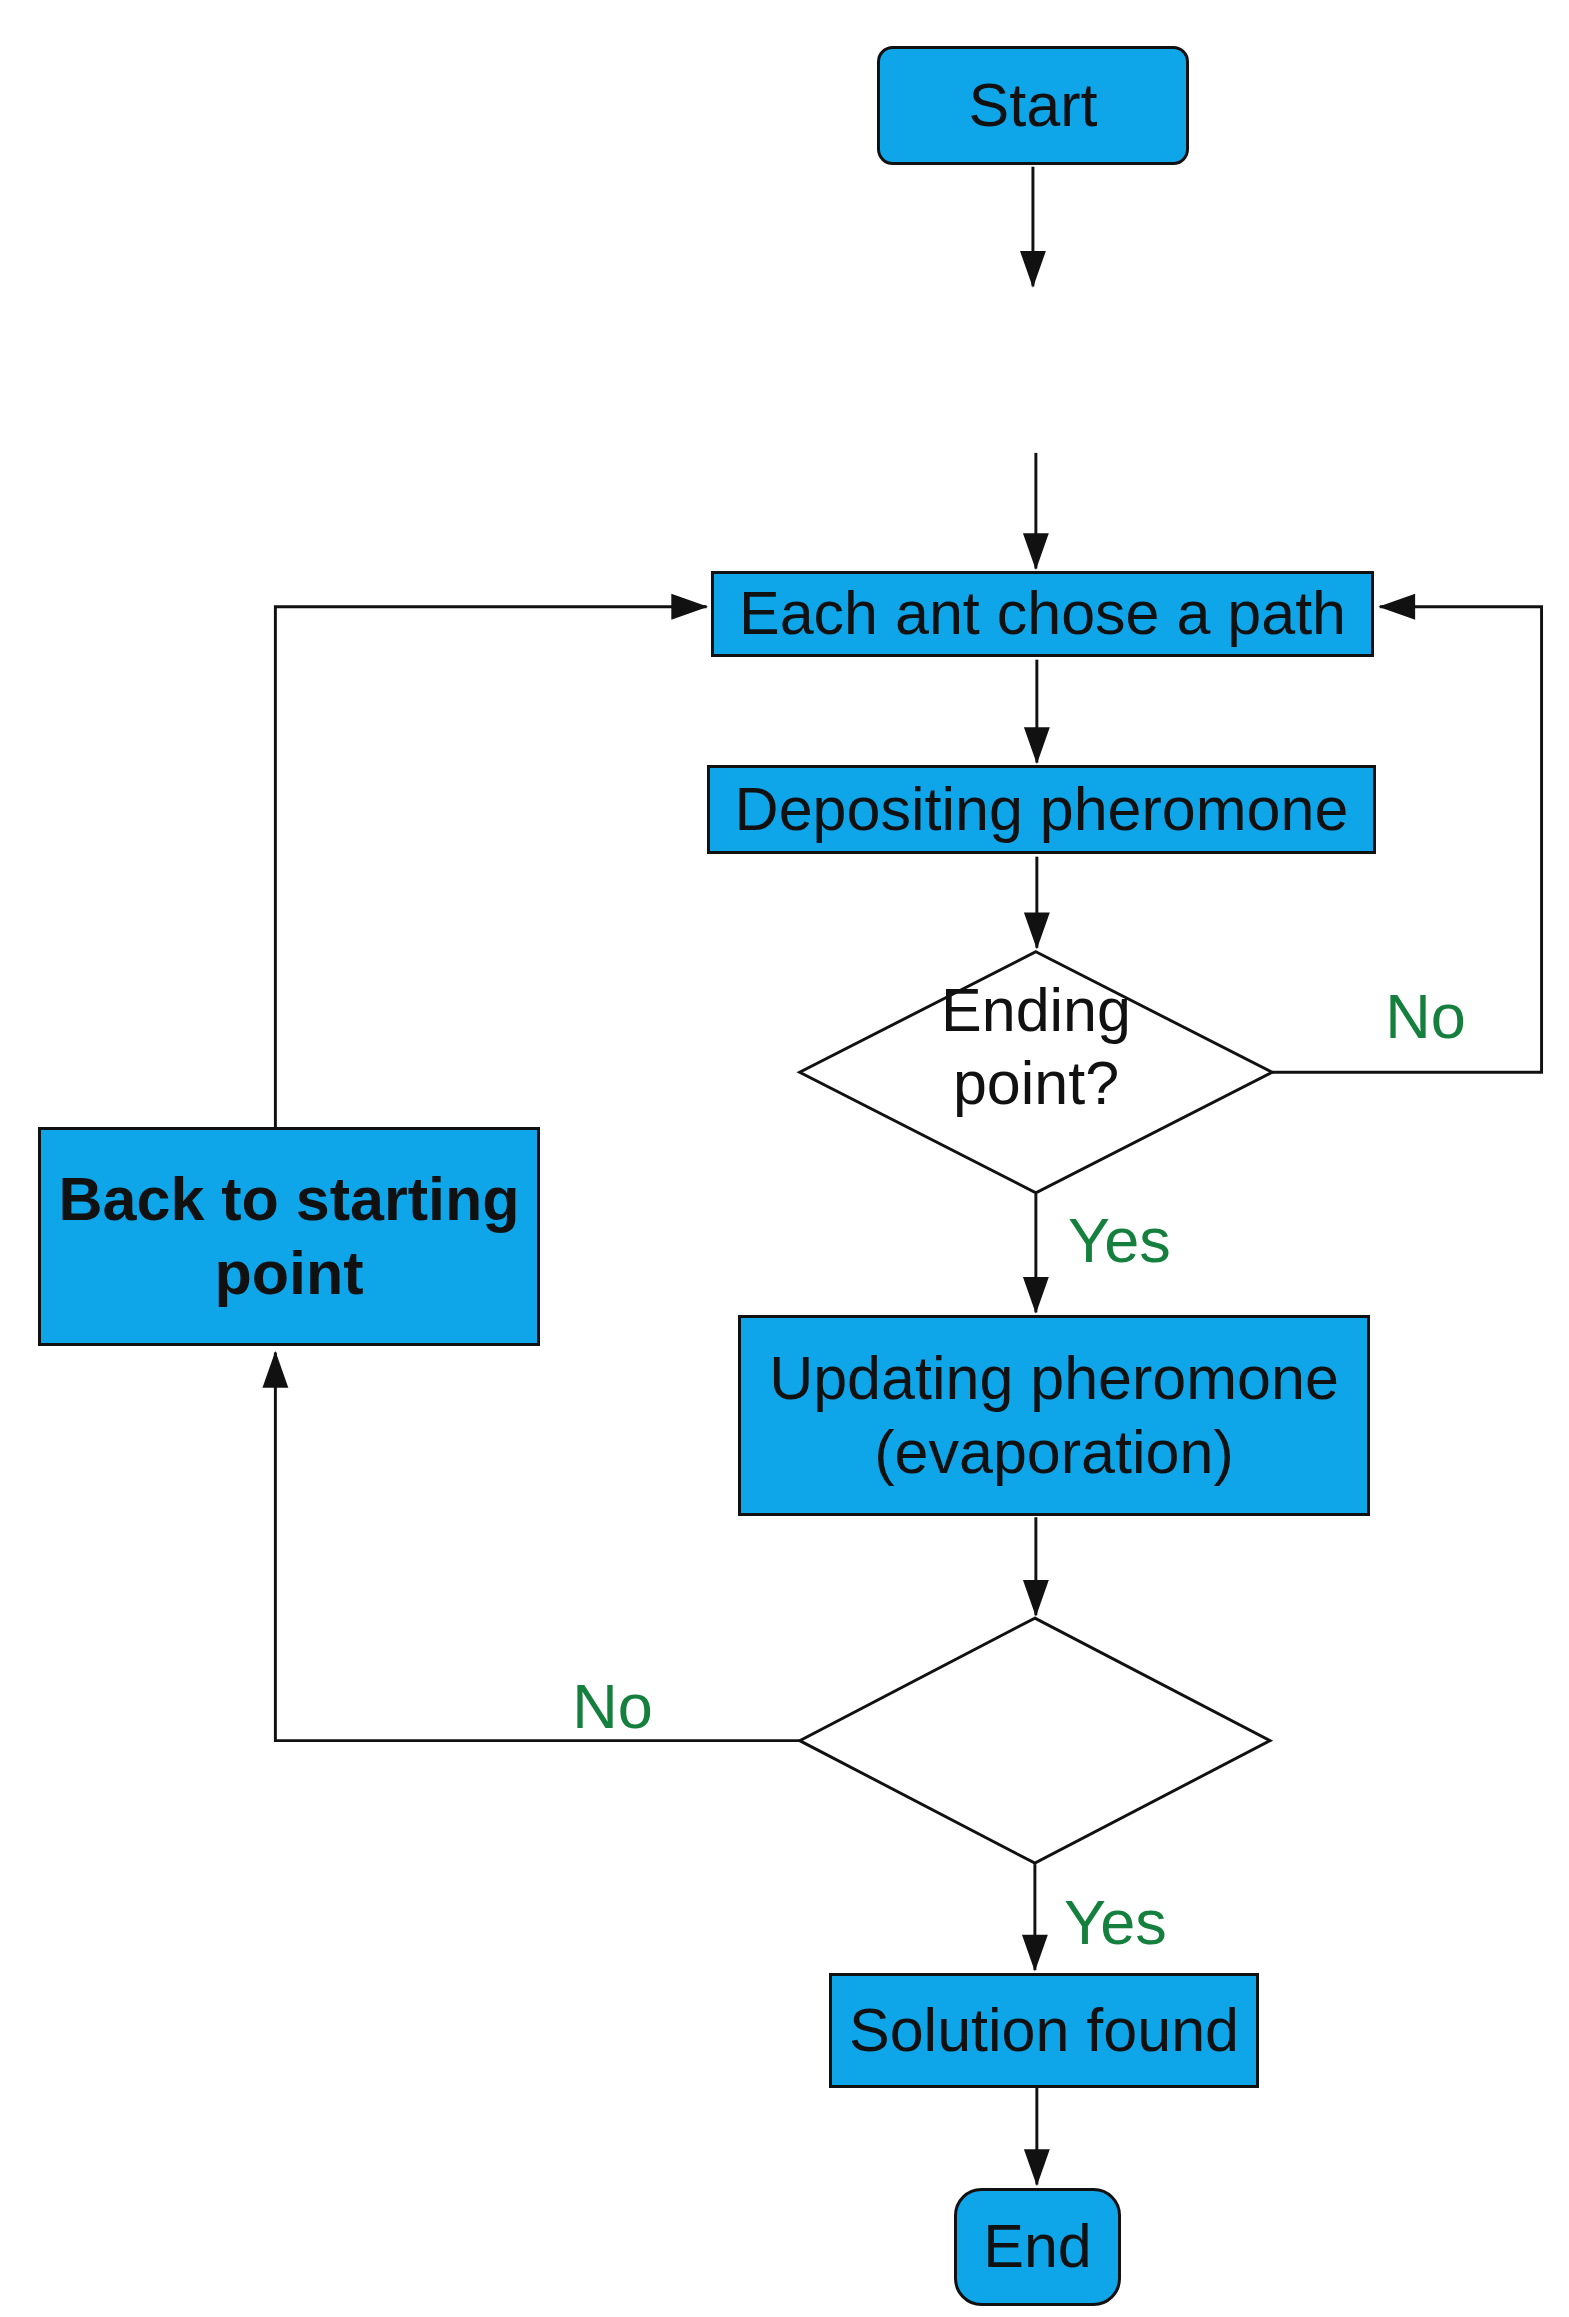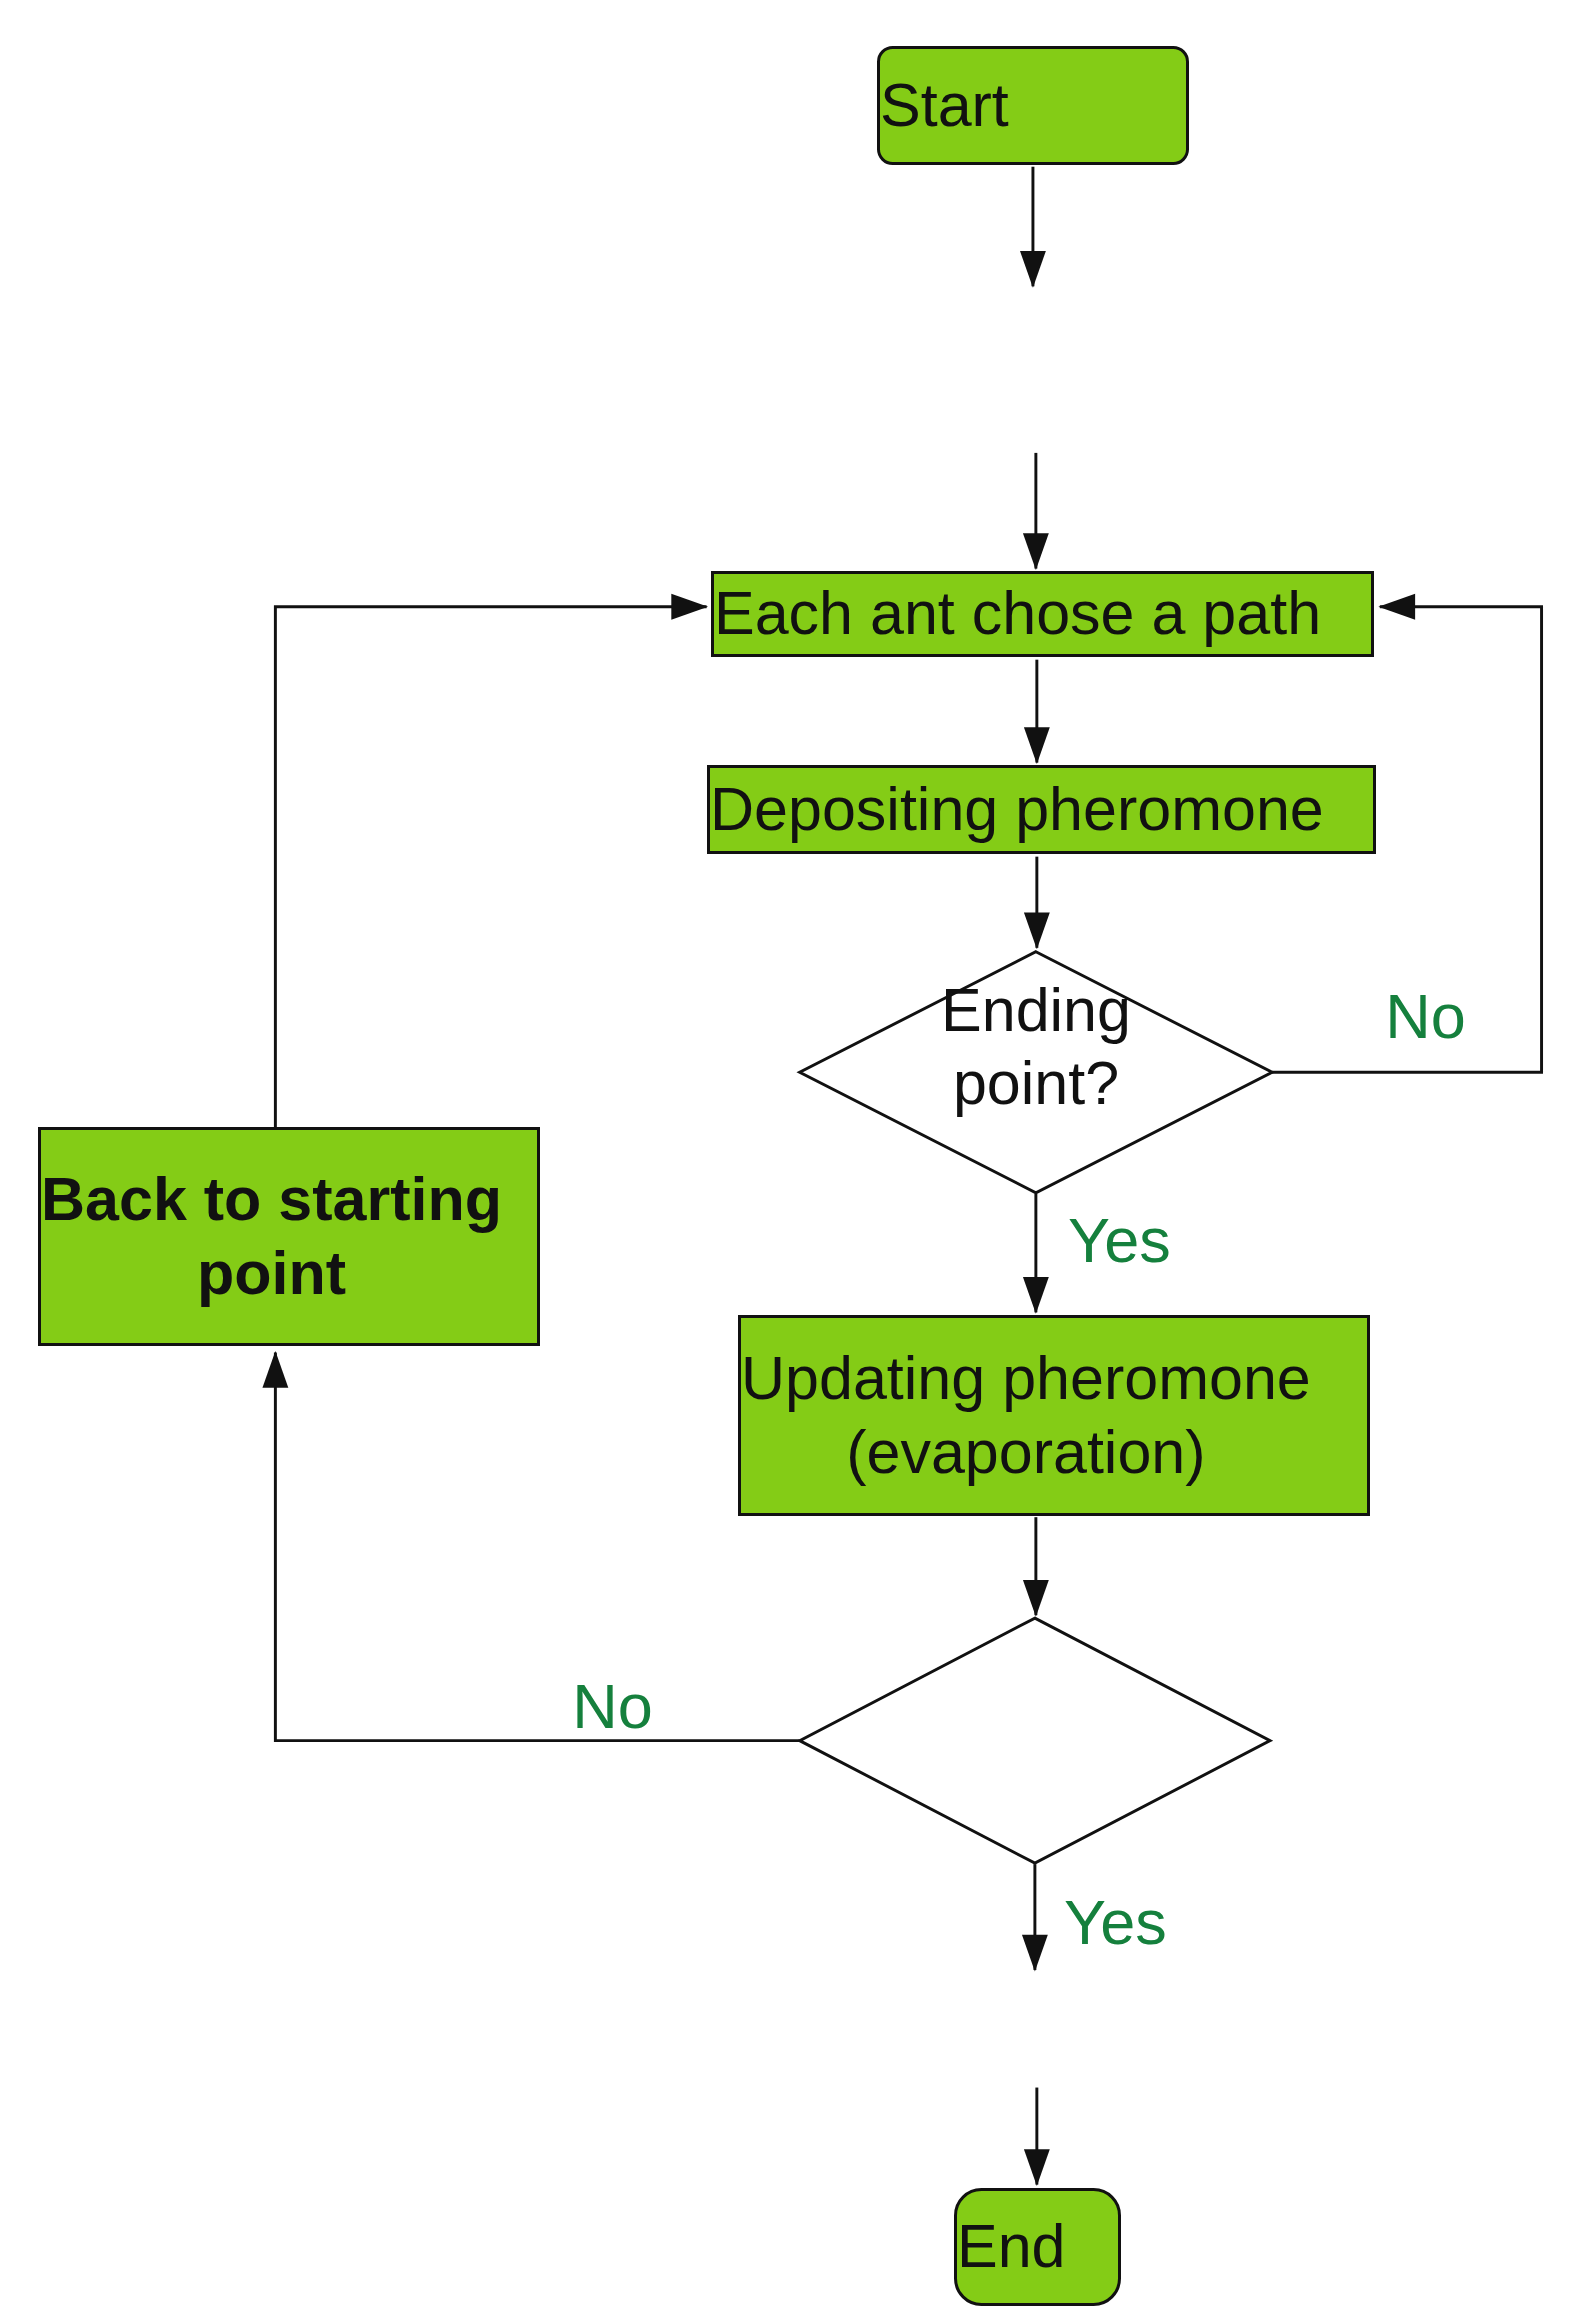--- a/index.html
+++ b/index.html
@@ -19,23 +19,24 @@
     position: absolute;
     left: 0;
     top: 0;
     width: 1569px;
     height: 2317px;
   }
   .node {
     position: absolute;
     box-sizing: border-box;
     border: 3.9px solid #111111;
-    background: #84cc16;
+    background: #0ea5e9;
     display: flex;
     align-items: center;
+    justify-content: center;
     text-align: center;
     font-size: 61px;
     line-height: 1.2;
     white-space: pre;
     color: #111111;
   }
   .terminator { border-radius: 15.7px; }
   .terminator-end { border-radius: 27.4px; }
   .diamond-label {
     position: absolute;
@@ -112,20 +113,23 @@
     <span>Updating pheromone
 (evaporation)</span>
   </div>
 
 
   <div class="node" style="left:38px; top:1127px; width:502px; height:219px;font-weight:bold;">
     <span>Back to starting
 point</span>
   </div>
 
+  <div class="node" style="left:829px; top:1973px; width:430px; height:115px;">
+    <span>Solution found</span>
+  </div>
 
   <div class="node terminator-end" style="left:954px; top:2188px; width:167px; height:118px;">
     <span>End</span>
   </div>
 
   <div class="edge-label centered" style="left:1362px; top:982px; width:127px;">No</div>
 
   <div class="edge-label" style="left:1068px; top:1206px;">Yes</div>
 
   <div class="edge-label centered" style="left:549px; top:1672px; width:127px;">No</div>

